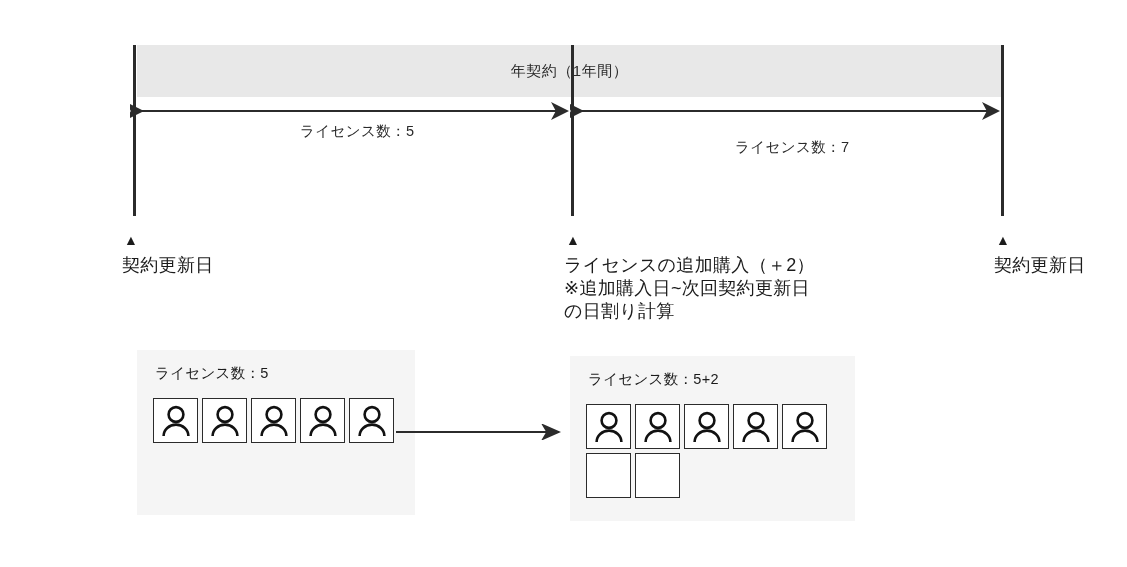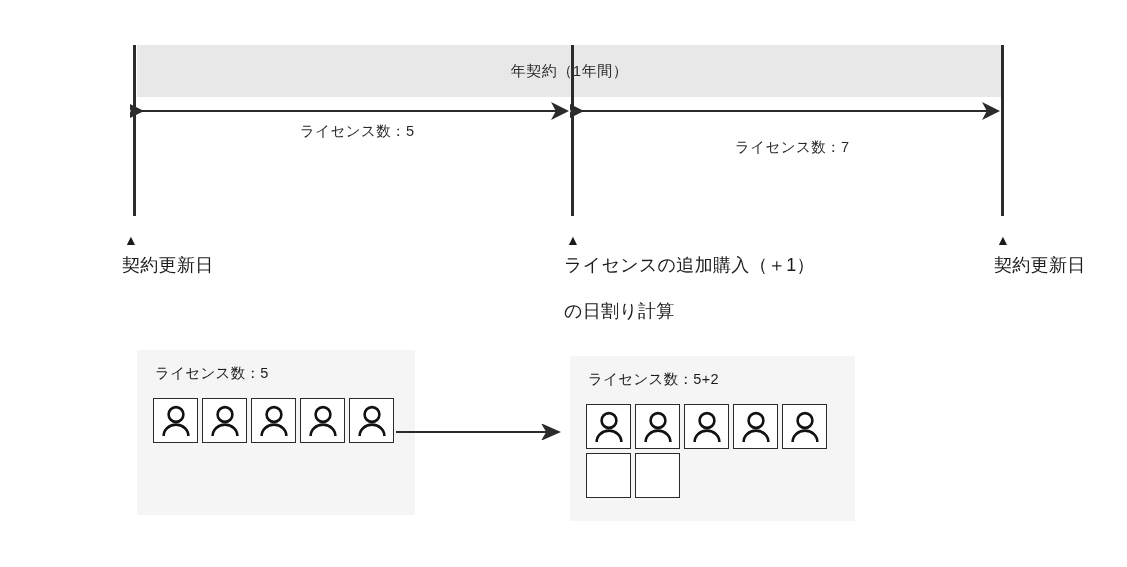--- a/index.html
+++ b/index.html
@@ -163,21 +163,22 @@
     <line x1="12" y1="13" x2="428" y2="13" stroke="#2b2b2b" stroke-width="2" marker-start="url(#ahL2)" marker-end="url(#ahR2)"></line>
   </svg>
 
   <div class="seg-label" style="left:300px; top:122px;">ライセンス数：5</div>
   <div class="seg-label" style="left:735px; top:122px;margin-top:16px;">ライセンス数：7</div>
 
   <div class="marker" style="left:124px; top:233px;">▲</div>
   <div class="marker-text" style="left:122px; top:254px;">契約更新日</div>
 
   <div class="marker" style="left:566px; top:233px;">▲</div>
-  <div class="marker-text" style="left:564px; top:254px;">ライセンスの追加購入（＋1）</div>
+  <div class="marker-text" style="left:564px; top:254px;">ライセンスの追加購入（＋2）</div>
+  <div class="marker-text" style="left:564px; top:277px;">※追加購入日~次回契約更新日</div>
   <div class="marker-text" style="left:564px; top:300px;">の日割り計算</div>
 
   <div class="marker" style="left:996px; top:233px;">▲</div>
   <div class="marker-text" style="left:994px; top:254px;">契約更新日</div>
 
   <div class="panel left">
     <div class="panel-label">ライセンス数：5</div>
     <div class="icon-grid">
         <div class="icon-box">
           <svg width="30" height="32" viewBox="0 0 30 32">

